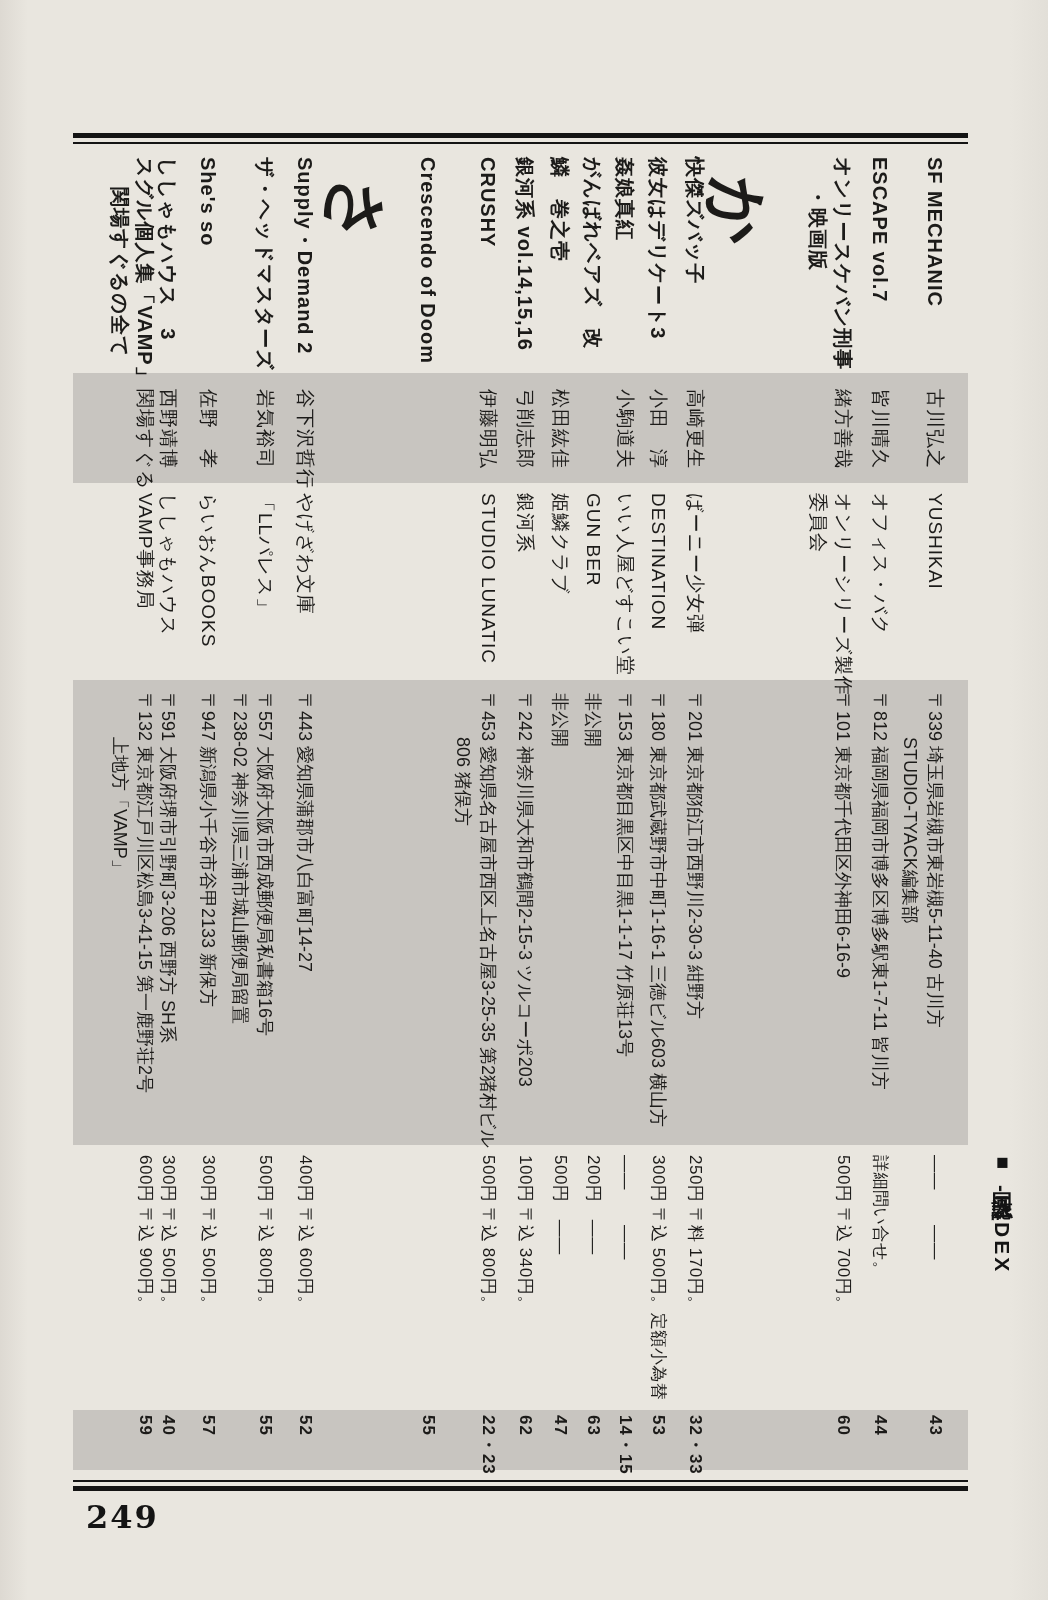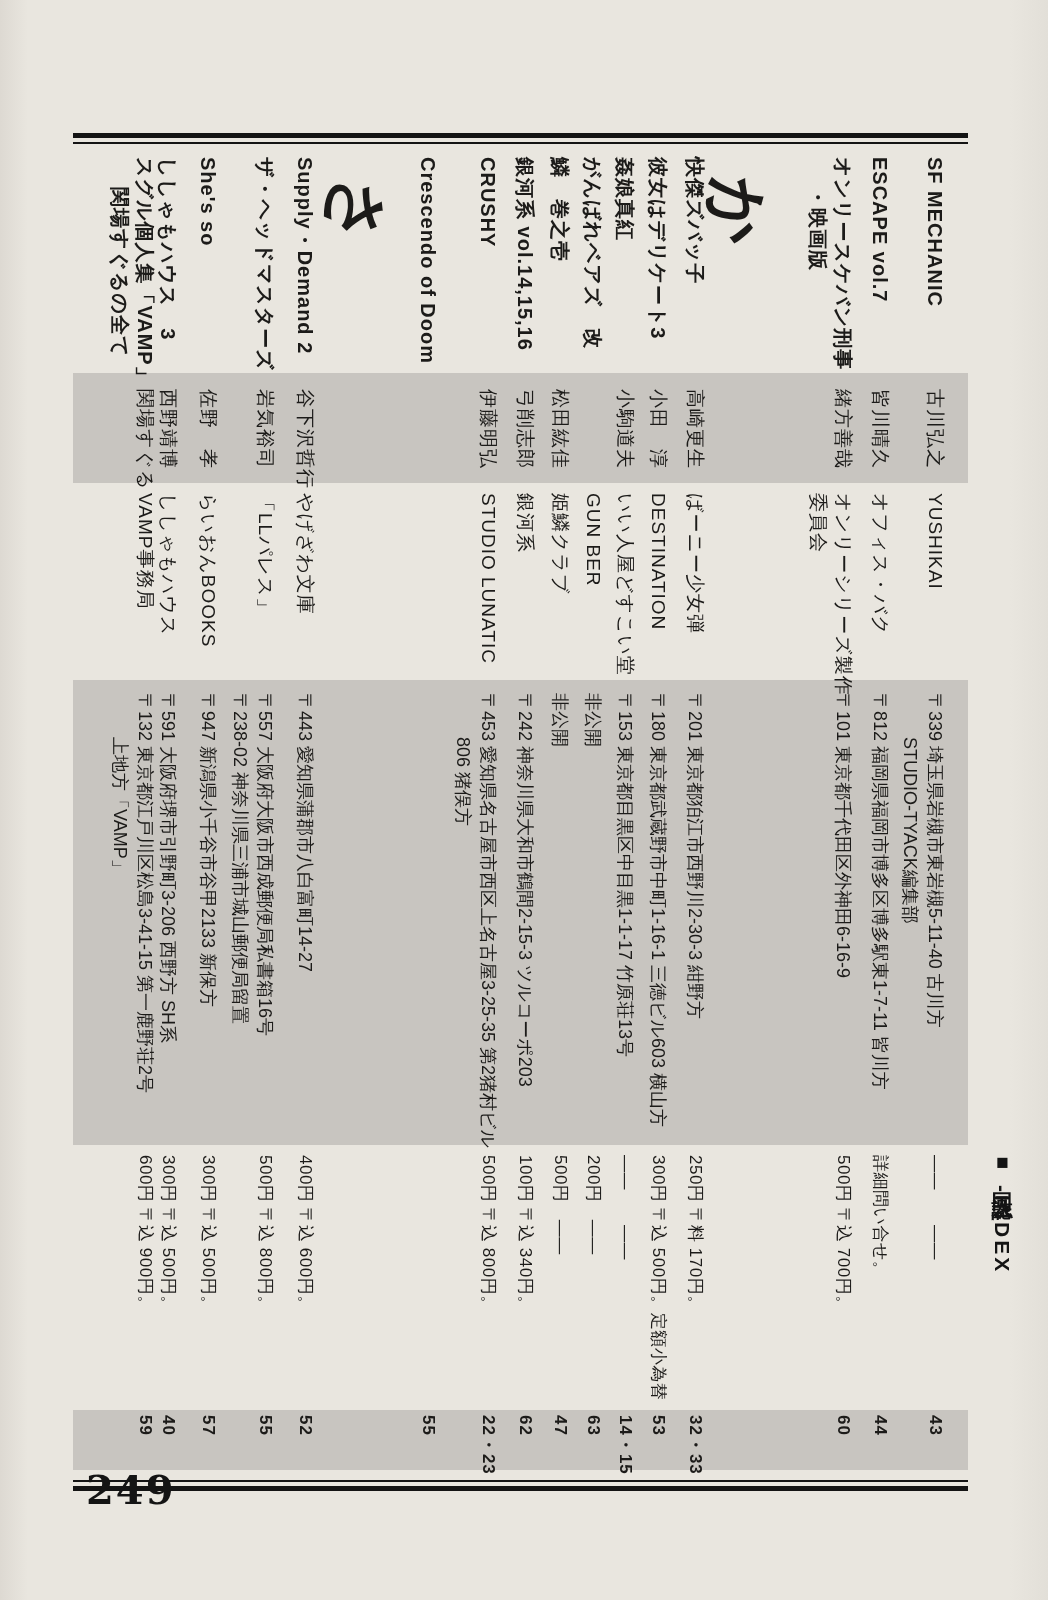--- a/index.html
+++ b/index.html
@@ -23,22 +23,22 @@
   .c.t{left:24px;font-weight:bold;font-size:20px;}
   .c.a{left:256px;}
   .c.s{left:360px;}
   .c.ad{left:560px;font-size:18px;letter-spacing:0;}
   .c.p{left:1022px;font-size:17px;letter-spacing:.5px;}
   .c.n{left:1282px;font-size:17px;letter-spacing:1px;font-weight:bold;}
   .c.l2{top:25px;}
   .c.ind{left:604px;}
   .c.ti2{left:54px;font-weight:bold;font-size:20px;}
   .sec{position:absolute;left:44px;font-size:66px;font-weight:bold;line-height:1;letter-spacing:0;}
-  .pageno{position:absolute;left:86px;top:1466px;font-family:"DejaVu Serif",serif;
-          font-weight:bold;font-size:40px;letter-spacing:2px;color:#141414;}
+  .pageno{position:absolute;left:86px;top:1498px;font-family:"DejaVu Serif",serif;
+          font-weight:bold;font-size:32px;letter-spacing:2px;color:#141414;}
   .sidelabel{position:absolute;left:988px;top:1150px;height:220px;
              writing-mode:vertical-rl;text-orientation:mixed;
              font-size:21px;font-weight:bold;letter-spacing:3px;color:#141414;}
 </style>
 </head>
 <body>
 
 <div class="page">
 
   <div class="rot">

